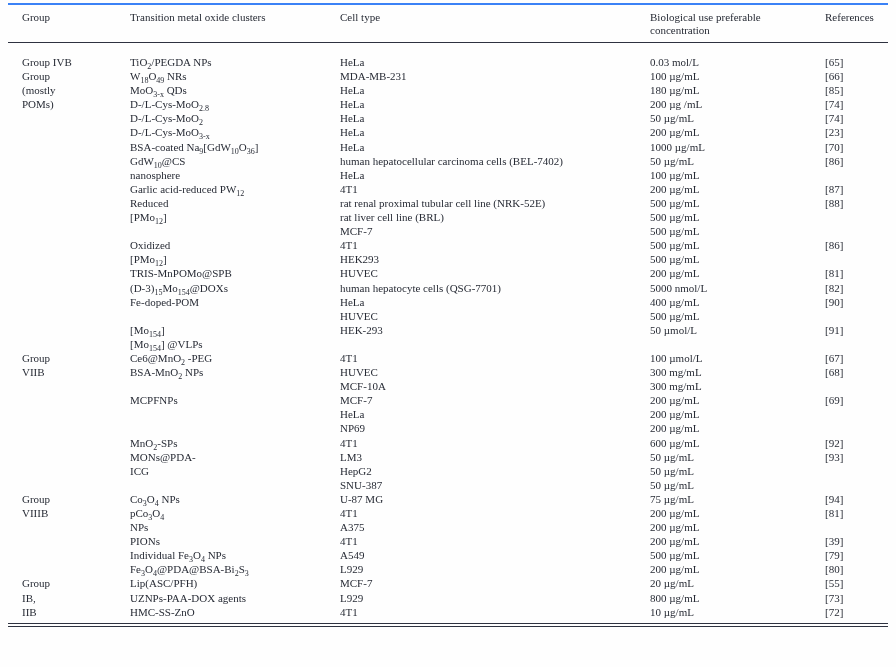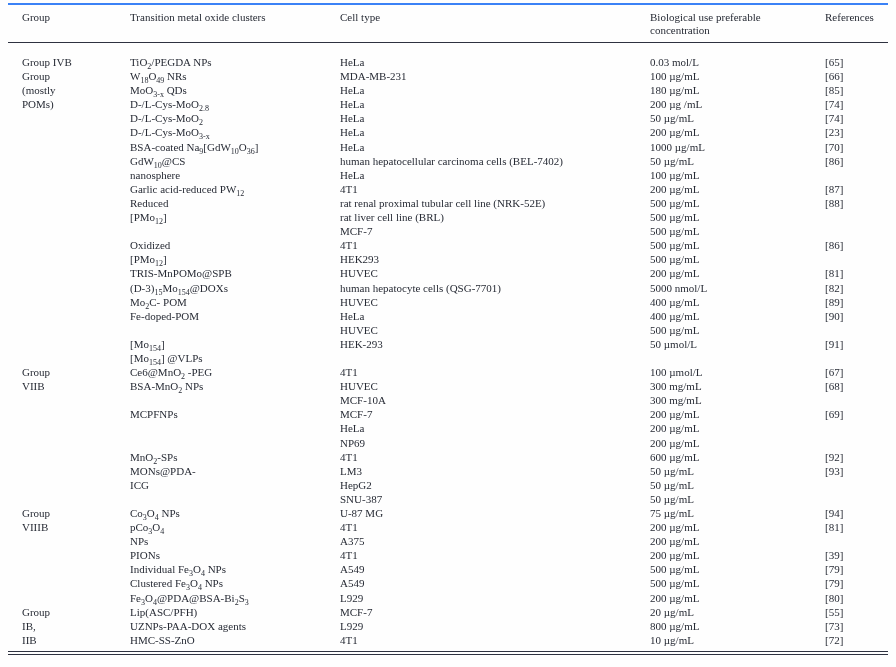--- a/index.html
+++ b/index.html
@@ -198,27 +198,20 @@
         </tr>
         <tr>
           <td></td>
           <td>(D-3)<sub>15</sub>Mo<sub>154</sub>@DOXs</td>
           <td>human hepatocyte cells (QSG-7701)</td>
           <td>5000 nmol/L</td>
           <td>[82]</td>
         </tr>
         <tr>
           <td></td>
-          <td>Mo<sub>2</sub>C- POM</td>
-          <td>HUVEC</td>
-          <td>400 µg/mL</td>
-          <td>[89]</td>
-        </tr>
-        <tr>
-          <td></td>
           <td>Fe-doped-POM</td>
           <td>HeLa</td>
           <td>400 µg/mL</td>
           <td>[90]</td>
         </tr>
         <tr>
           <td></td>
           <td></td>
           <td>HUVEC</td>
           <td>500 µg/mL</td>
@@ -332,27 +325,20 @@
         <tr>
           <td></td>
           <td>PIONs</td>
           <td>4T1</td>
           <td>200 µg/mL</td>
           <td>[39]</td>
         </tr>
         <tr>
           <td></td>
           <td>Individual Fe<sub>3</sub>O<sub>4</sub> NPs</td>
-          <td>A549</td>
-          <td>500 µg/mL</td>
-          <td>[79]</td>
-        </tr>
-        <tr>
-          <td></td>
-          <td>Clustered Fe<sub>3</sub>O<sub>4</sub> NPs</td>
           <td>A549</td>
           <td>500 µg/mL</td>
           <td>[79]</td>
         </tr>
         <tr>
           <td></td>
           <td>Fe<sub>3</sub>O<sub>4</sub>@PDA@BSA-Bi<sub>2</sub>S<sub>3</sub></td>
           <td>L929</td>
           <td>200 µg/mL</td>
           <td>[80]</td>

